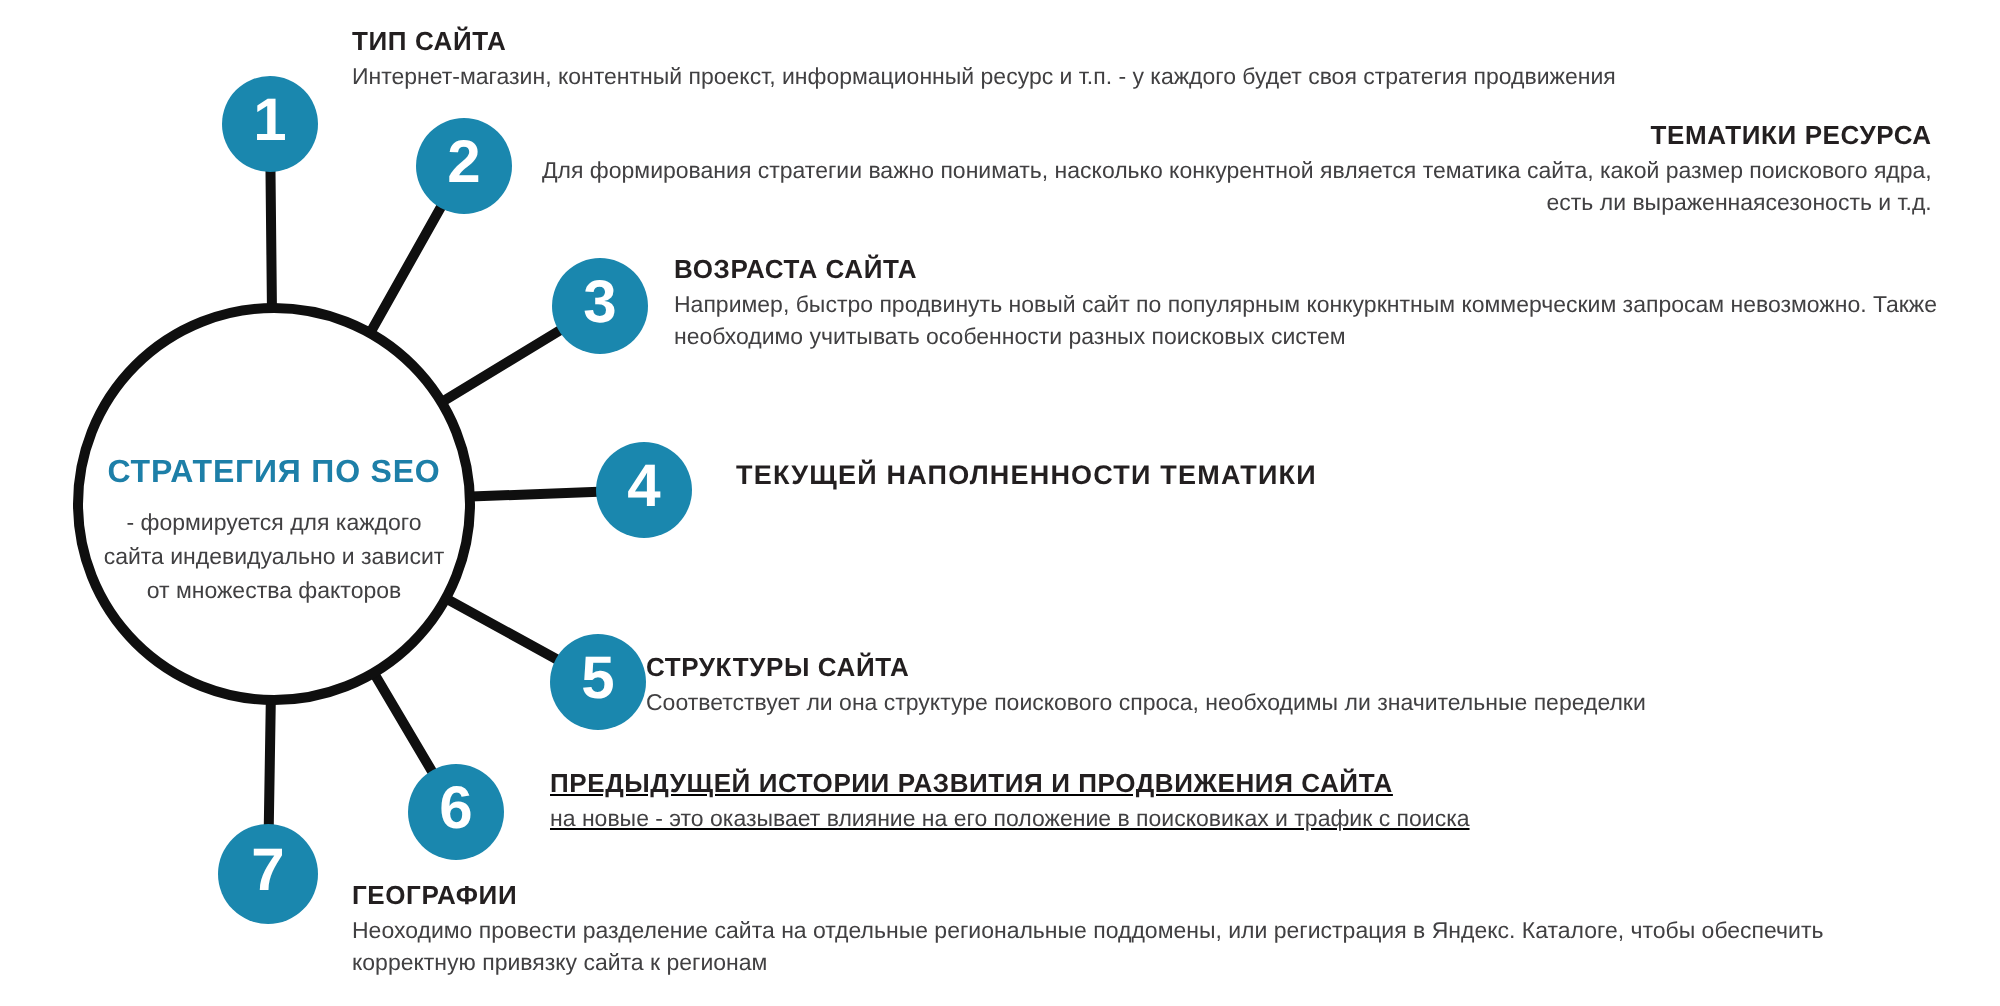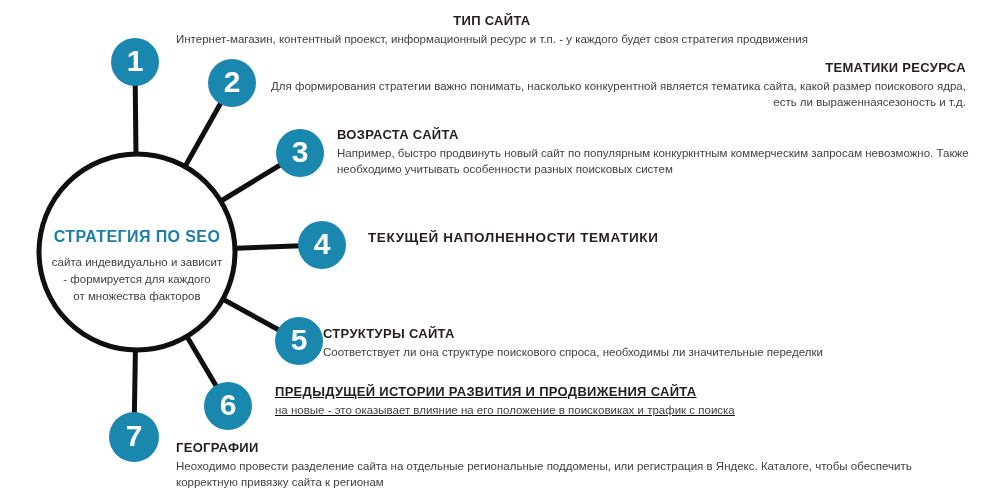--- a/index.html
+++ b/index.html
@@ -32,21 +32,21 @@
   .node-7{left:109px;top:412px;width:50px;height:50px;}
 
   .item{position:absolute;}
   .item-title{
     color:var(--dark,#231f20);font-weight:700;font-size:13px;
     letter-spacing:0.3px;margin-bottom:4px;white-space:nowrap;
   }
   .item-desc-line{
     color:var(--body,#414042);font-size:11.5px;line-height:15.5px;white-space:nowrap;
   }
-  .item-1{left:176px;top:13px;text-align:center;}
+  .item-1{left:176px;top:13px;}
   .item-2{left:271px;top:60px;text-align:right;}
   .item-3{left:337px;top:127px;}
   .item-4{left:368px;top:230px;}
   .item-4 .item-title{font-size:13.5px;letter-spacing:0.6px;}
   .item-5{left:323px;top:326px;}
   .item-6{left:275px;top:384px;text-decoration:underline;}
   .item-7{left:176px;top:440px;}
 
   .center-text{
     position:absolute;left:37px;top:212px;width:200px;
@@ -72,22 +72,22 @@
     <line class="connector" x1="322" y1="245" x2="137" y2="252"></line>
     <line class="connector" x1="299" y1="341" x2="137" y2="252"></line>
     <line class="connector" x1="228" y1="406" x2="137" y2="252"></line>
     <line class="connector" x1="134" y1="437" x2="137" y2="252"></line>
     <circle class="center-ring" cx="137" cy="252" r="98"></circle>
   </svg>
 
   <div class="center-text">
     <div class="center-title">СТРАТЕГИЯ ПО SEO</div>
     <div id="center-sub">
+        <div class="center-sub-line">- формируется для каждого</div>
         <div class="center-sub-line">сайта индевидуально и зависит</div>
-        <div class="center-sub-line">- формируется для каждого</div>
         <div class="center-sub-line">от множества факторов</div>
       </div>
   </div>
 
   <div id="nodes">
       <div class="node node-1">
     <span class="node-num">1</span>
   </div>
       <div class="node node-2">
     <span class="node-num">2</span>

